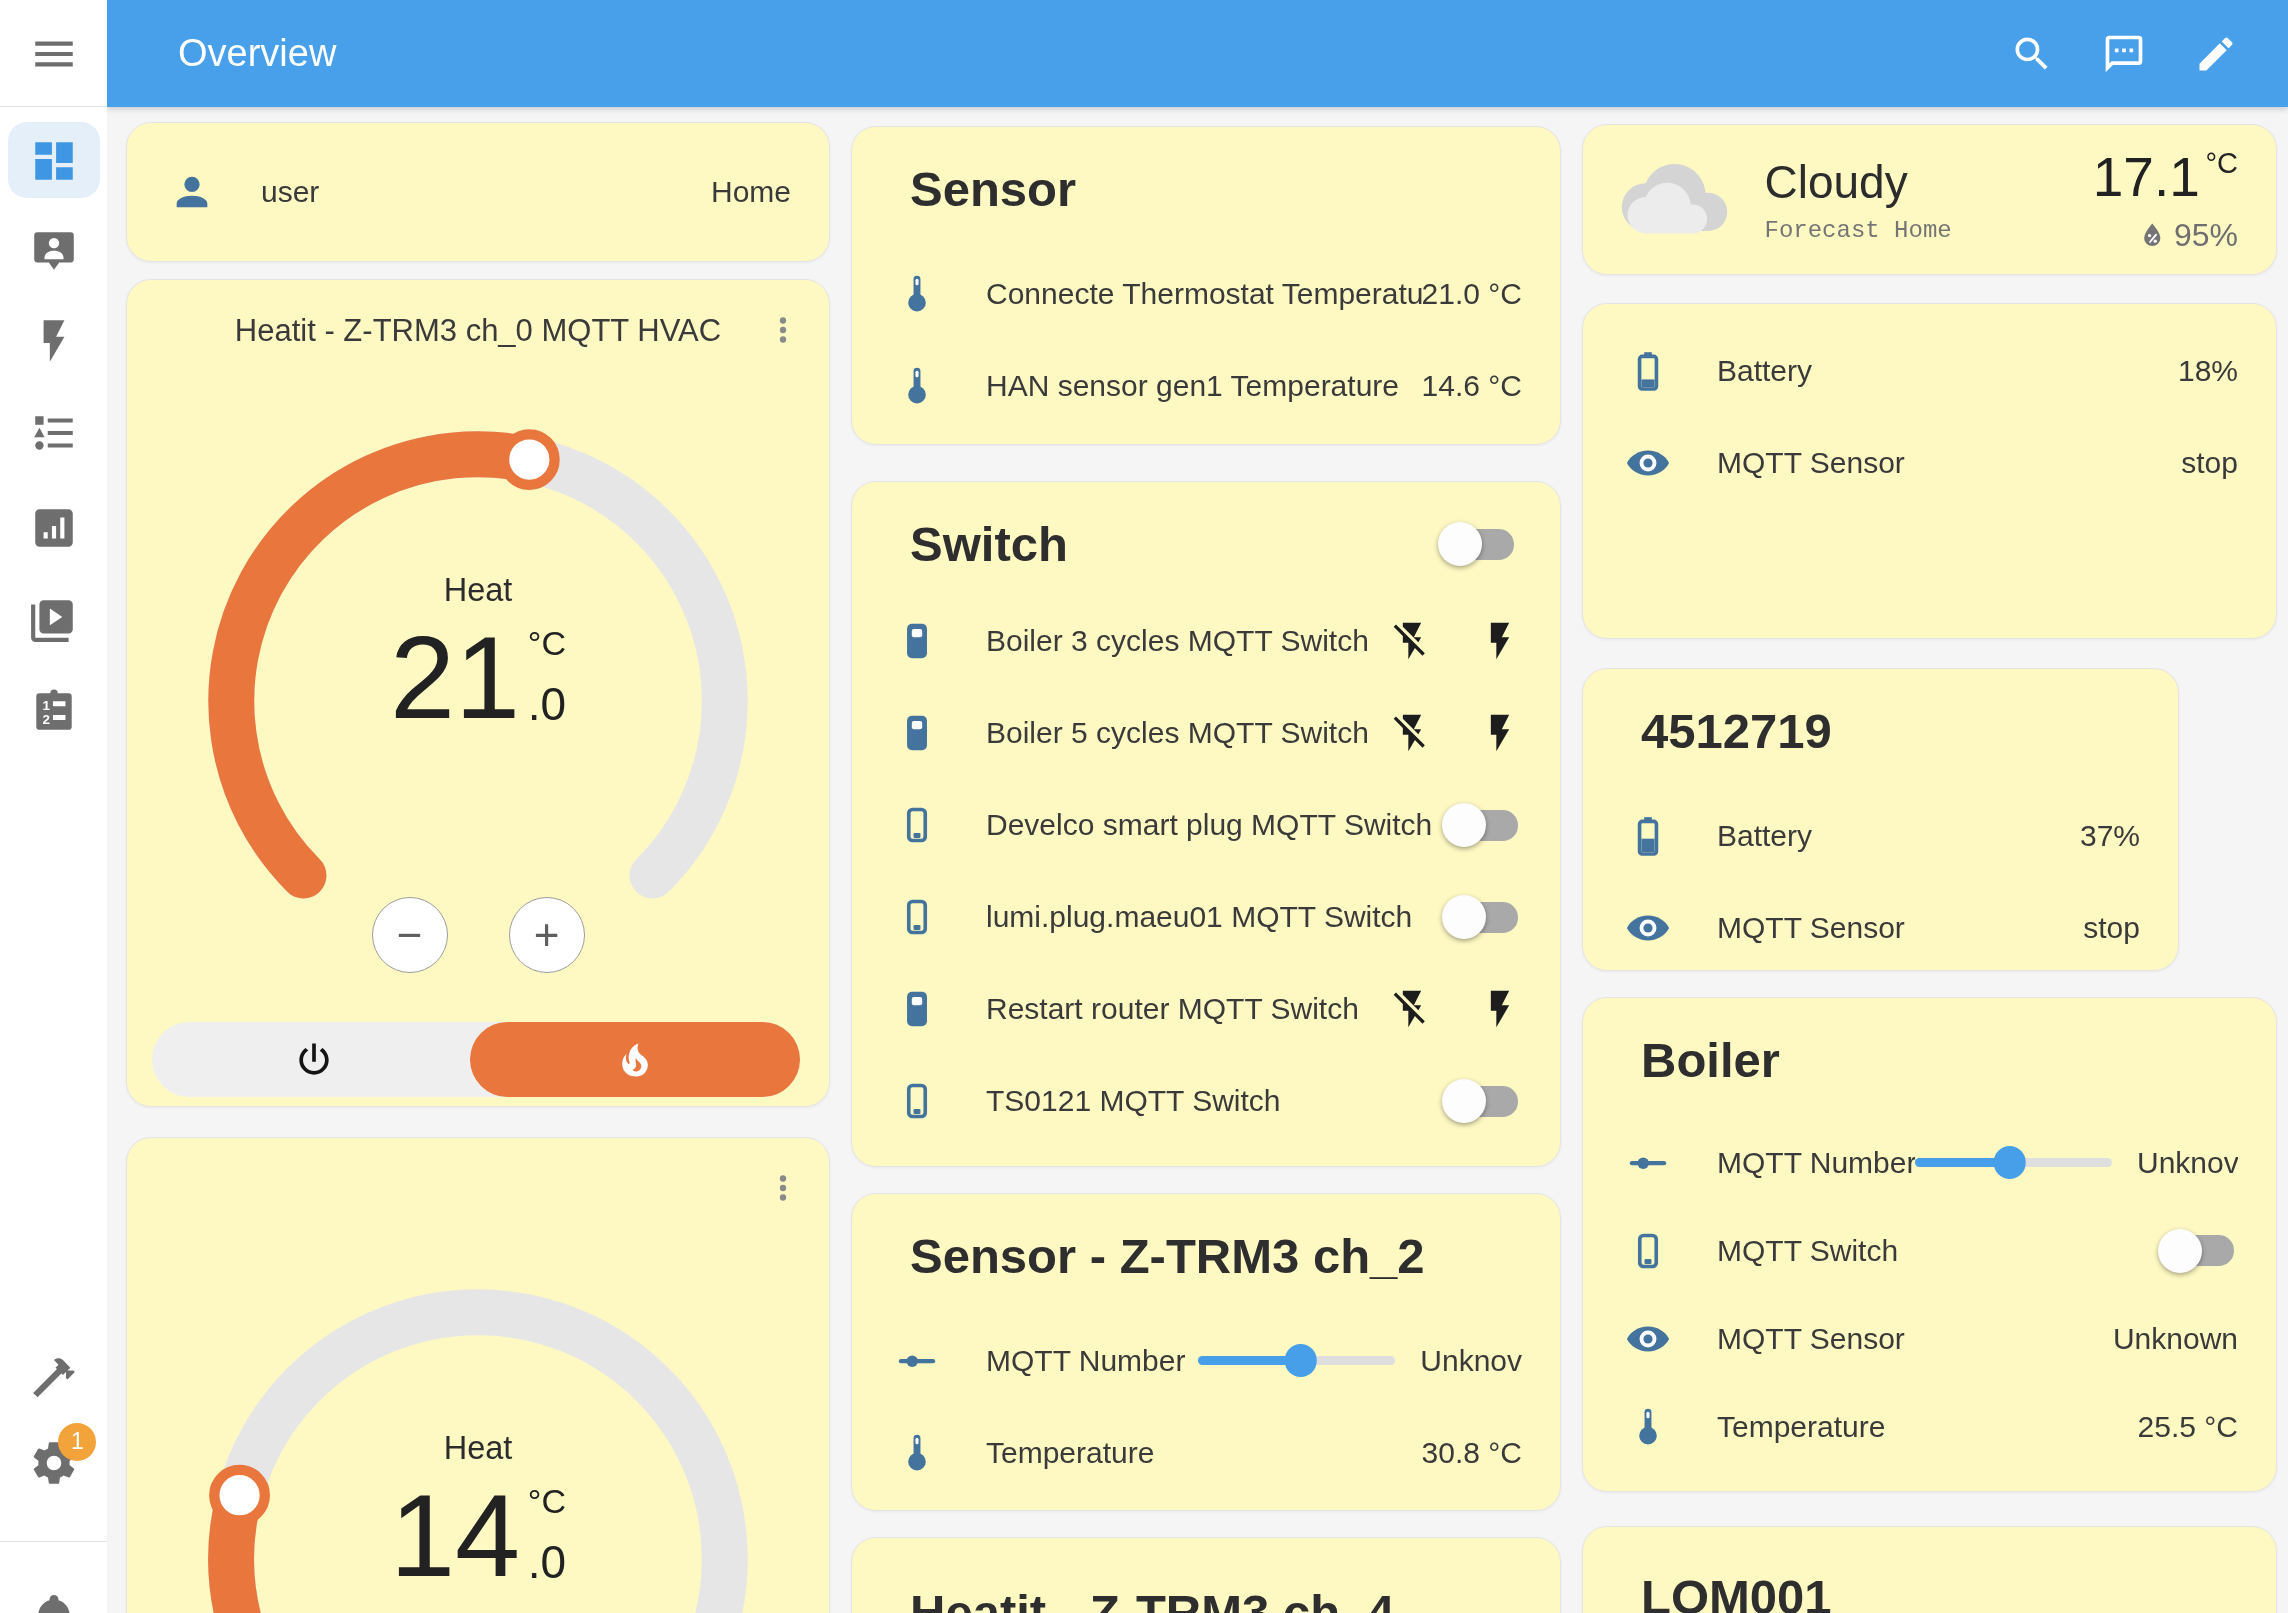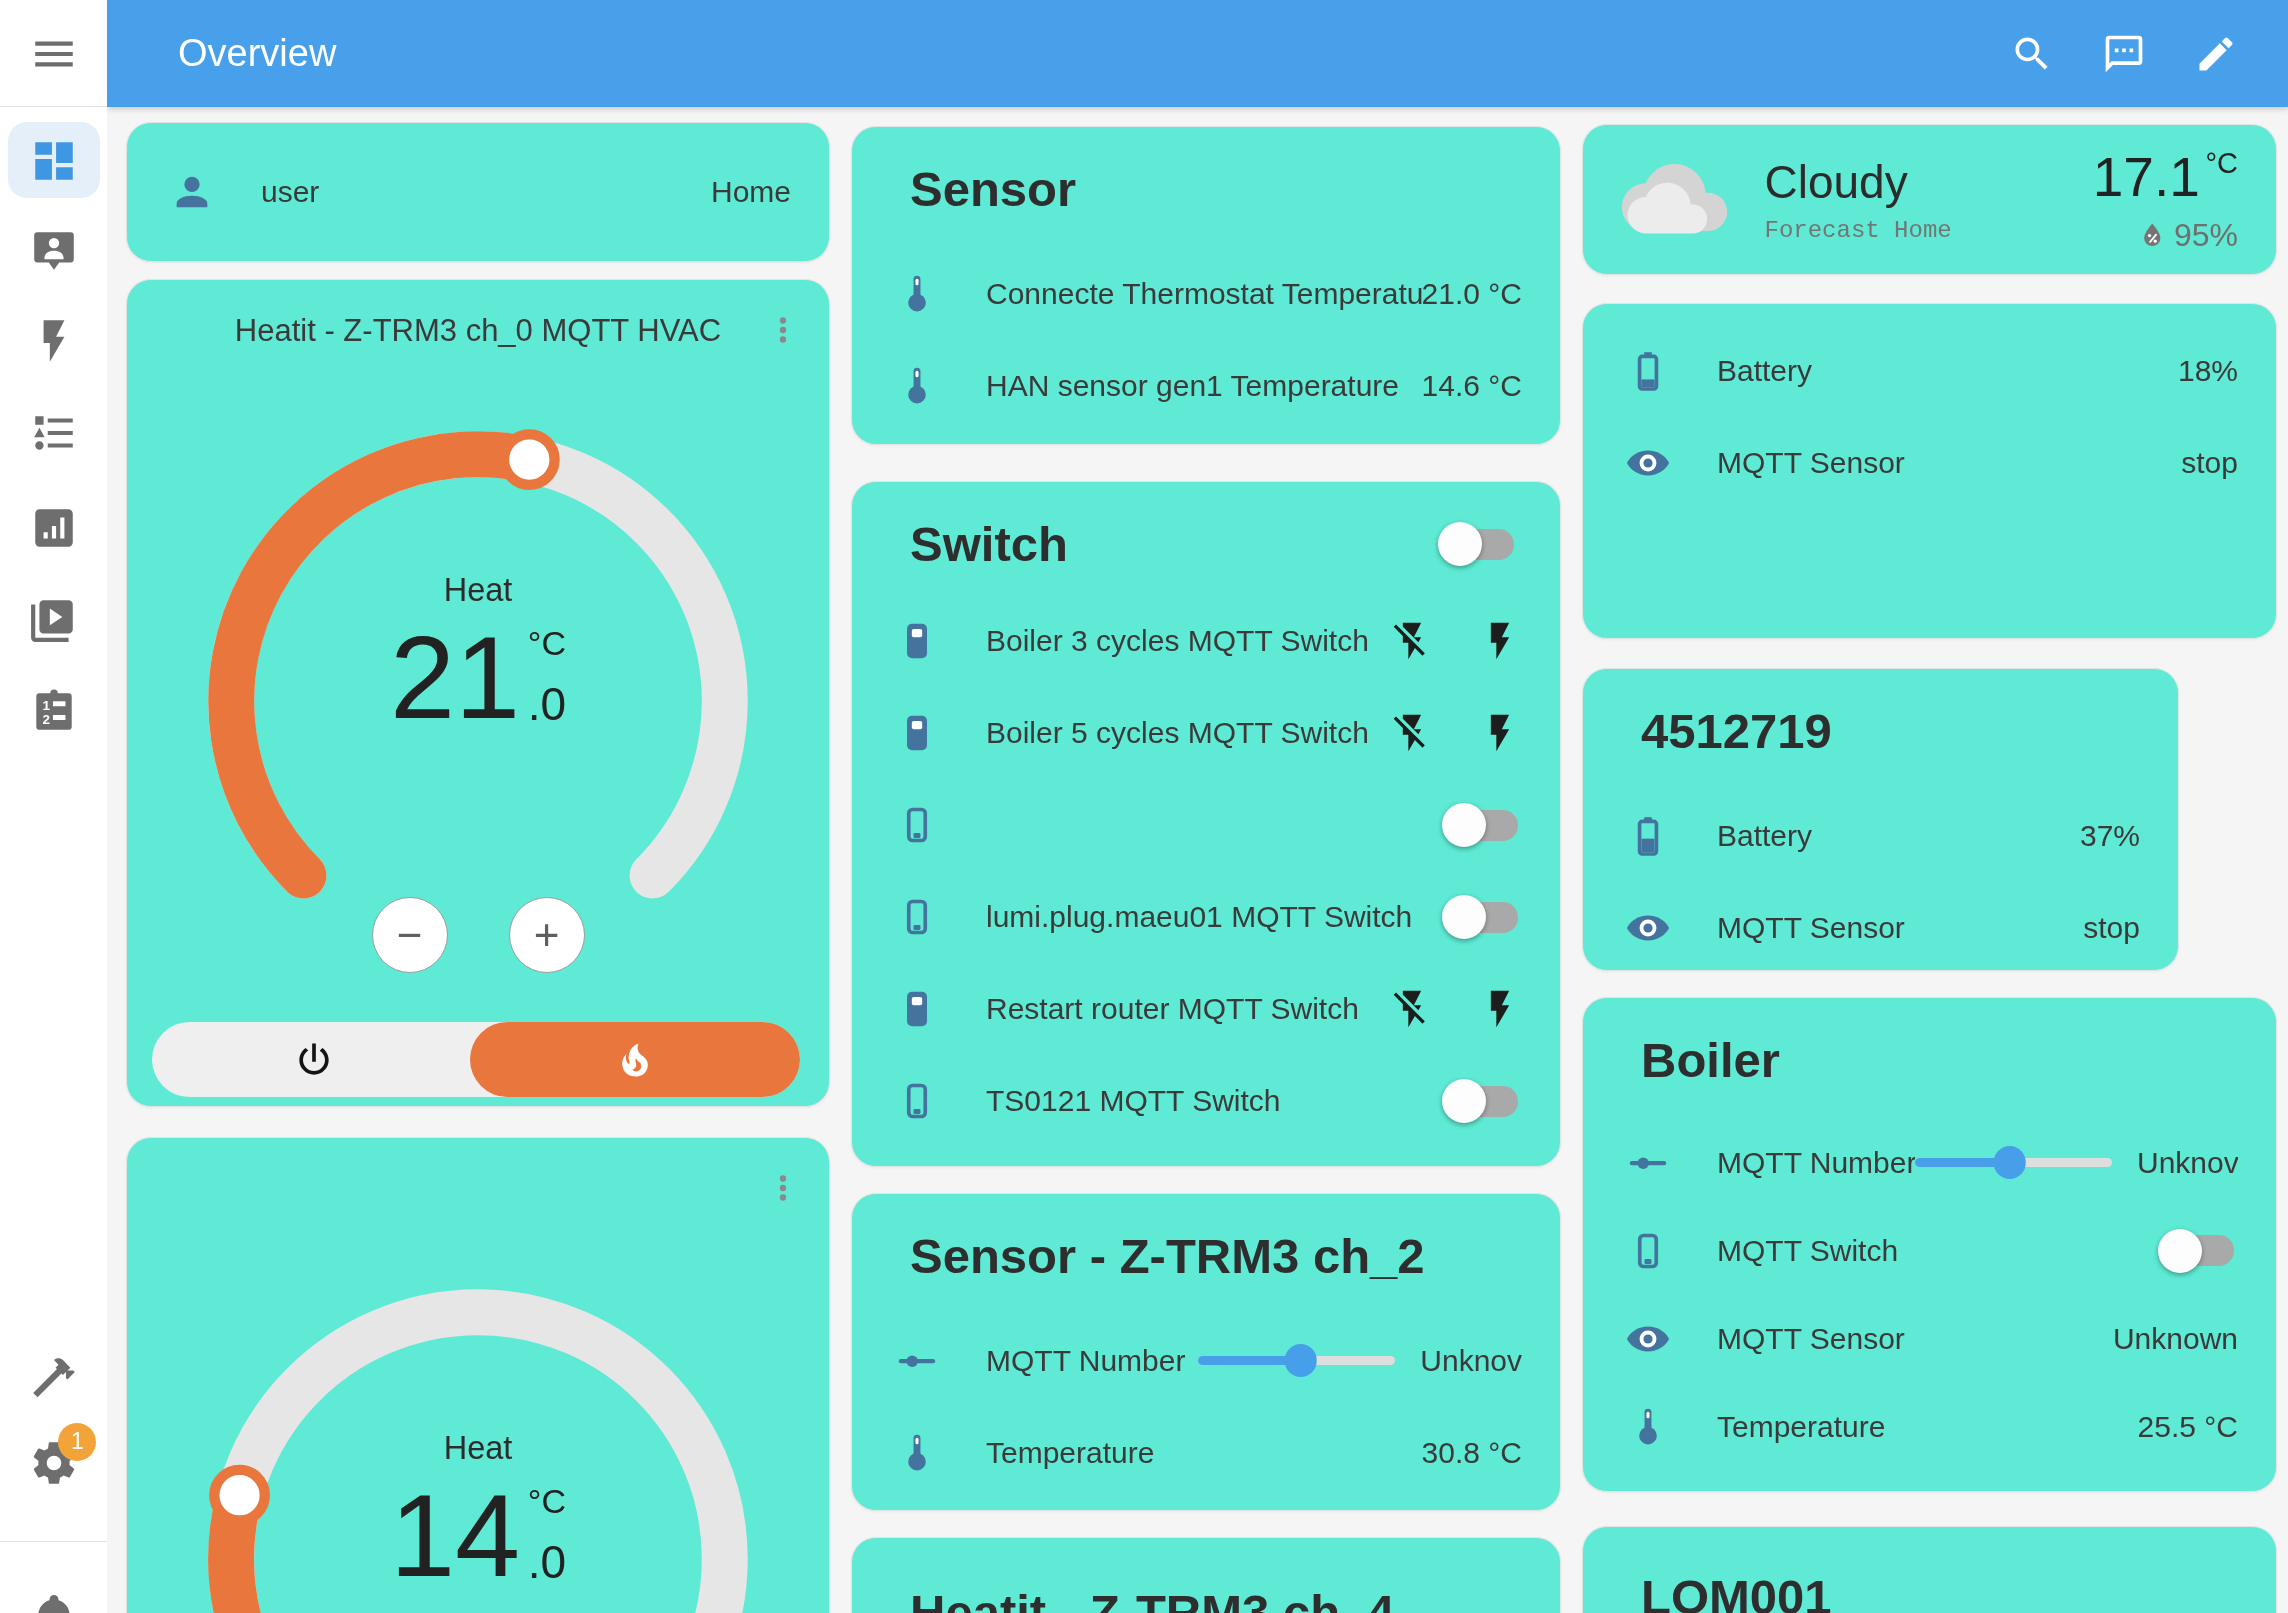--- a/index.html
+++ b/index.html
@@ -22,21 +22,21 @@
   .nav svg { width:50px; height:50px; fill:#6e6e6e; }
   .nav.blue svg { fill:#3f97e3; }
   .tile { position:absolute; left:7.6px; top:122px; width:92px; height:76px; border-radius:19px; background:#e4effa; }
   .sb-div { position:absolute; left:0; width:107px; height:1px; background:#e2e2e2; }
   .badge { position:absolute; top:-13.4px; right:-15.3px; min-width:38px; height:38px; border-radius:50%;
     background:#f2a43a; color:#fff; font-size:23px; display:flex; align-items:center; justify-content:center; }
 
   
   .content { position:absolute; left:107px; top:107px; width:2181px; height:1506px;
     background:#f5f5f5; overflow:hidden; z-index:1; }
-  .card { position:absolute; background:#5eead4; border:1px solid #e4e4e4; border-radius:25px;
+  .card { position:absolute; background:#fef9c3; border:1px solid #e4e4e4; border-radius:25px;
     box-shadow:0 1px 2.9px rgba(0,0,0,.05); overflow:hidden; }
 
   .card-title { font-size:49px; color:#2e2e2e; padding:34px 42px 9.6px; font-weight:700; white-space:nowrap;margin-left:16px; }
   .card-head { display:flex; align-items:center; padding:34px 42px 9.6px; }
   .card-head .card-title { padding:0; }
   .rows { margin-top:21px; }
   .row { display:flex; align-items:center; height:92px; padding:0 38px 0 42px; }
   .row.h92 { height:88px; }
   .ricon { width:46px; height:46px; margin-right:46px; flex:none; display:flex; align-items:center; justify-content:center; }
   .ricon svg { width:46px; height:46px; }
@@ -338,20 +338,21 @@
               </svg>
           </span>
         </div>
         <div class="row">
           <span class="ricon">
             <svg viewBox="0 0 24 24">
                 <rect x="7.7" y="3.9" width="8.6" height="16.2" rx="2" fill="none" stroke="#44739e" stroke-width="1.9"></rect>
                 <rect x="10.2" y="16.2" width="3.6" height="2.6" rx="0.6" fill="#44739e"></rect>
               </svg>
           </span>
+          <span class="rlabel">Develco smart plug MQTT Switch</span>
           <div class="toggle">
               <div class="track"></div>
               <div class="knob"></div>
             </div>
         </div>
         <div class="row">
           <span class="ricon">
             <svg viewBox="0 0 24 24">
                 <rect x="7.7" y="3.9" width="8.6" height="16.2" rx="2" fill="none" stroke="#44739e" stroke-width="1.9"></rect>
                 <rect x="10.2" y="16.2" width="3.6" height="2.6" rx="0.6" fill="#44739e"></rect>

